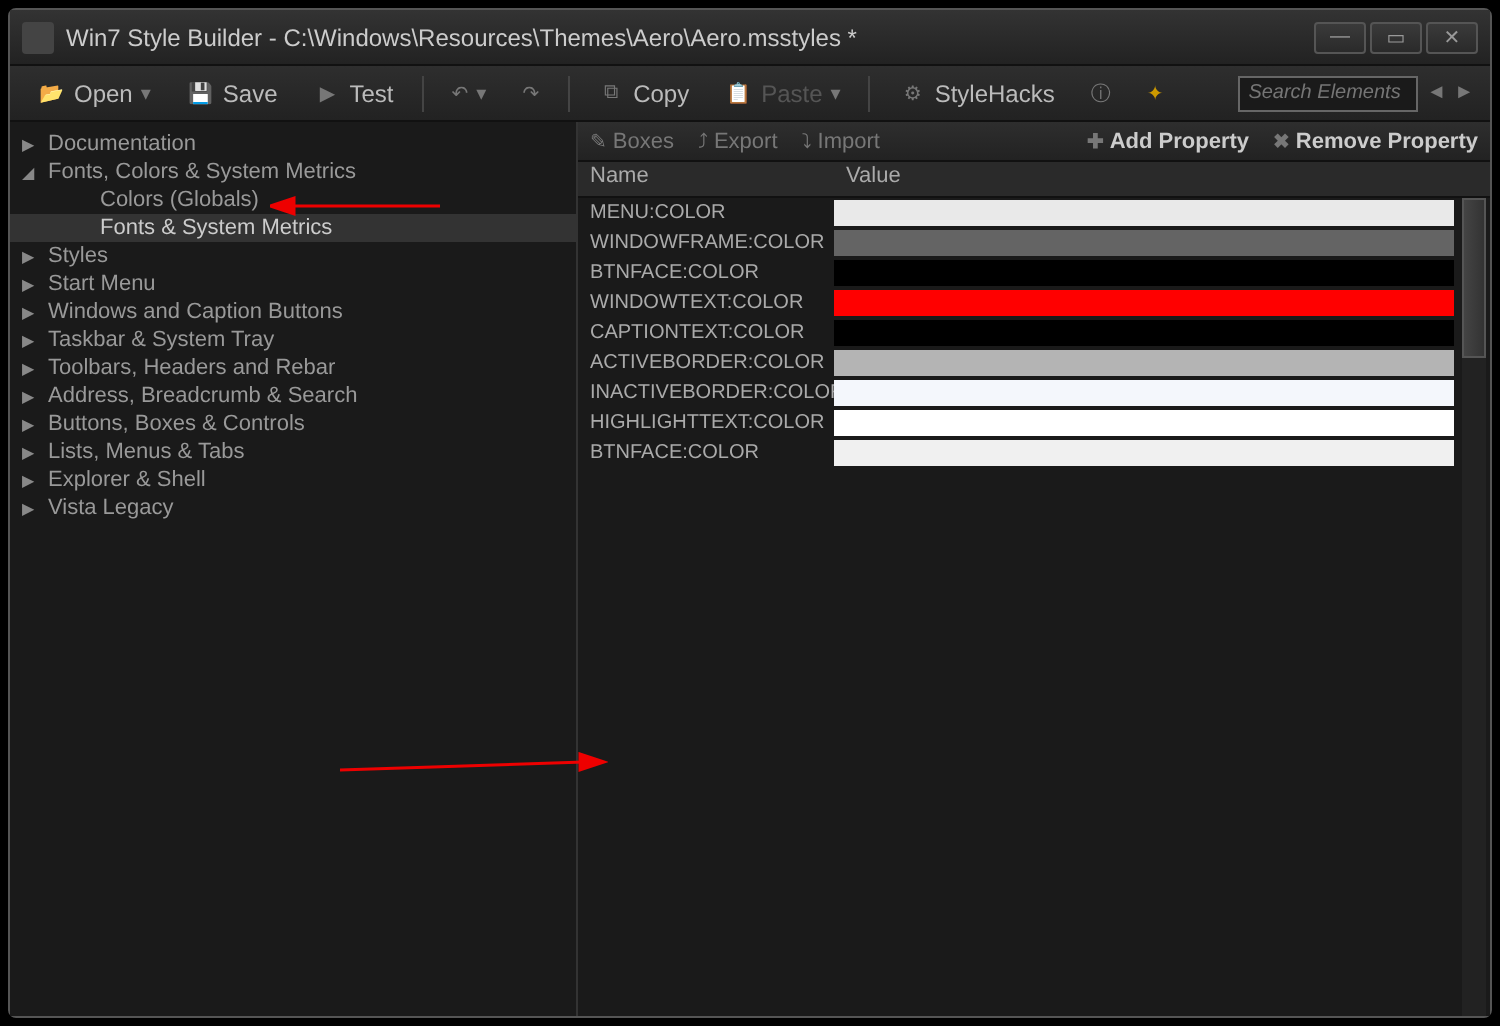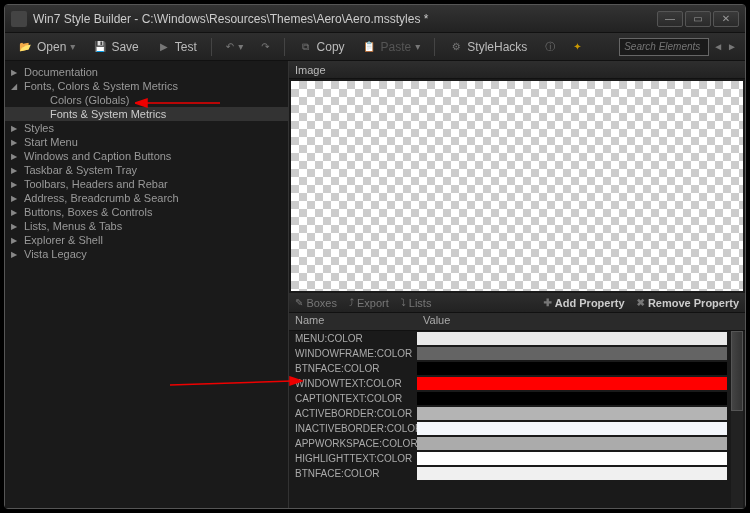--- a/index.html
+++ b/index.html
@@ -171,37 +171,33 @@
           <span class="tree-arrow">▶</span>
           <span>Explorer &amp; Shell</span>
         </div>
         <div class="tree-item lvl1">
           <span class="tree-arrow">▶</span>
           <span>Vista Legacy</span>
         </div>
       </div>
 
     <div class="main">
-      <div class="image-panel">
-        <div class="panel-header">Image</div>
-        <div class="checker"></div>
-      </div>
 
       <div class="props-toolbar">
         <span class="btn">
             <span class="mini-icon">✎</span>
             <span>Boxes</span>
           </span>
         <span class="btn">
             <span class="mini-icon">⤴</span>
             <span>Export</span>
           </span>
         <span class="btn">
             <span class="mini-icon">⤵</span>
-            <span>Lists</span>
+            <span>Import</span>
           </span>
         <div class="right">
           <span class="btn bold">
               <span class="mini-icon">✚</span>
               <span>Add Property</span>
             </span>
           <span class="btn bold">
               <span class="mini-icon">✖</span>
               <span>Remove Property</span>
             </span>
@@ -239,24 +235,20 @@
           </div>
           <div class="prop-row">
             <div class="prop-name">ACTIVEBORDER:COLOR</div>
             <div class="prop-val" style="background: rgb(180, 180, 180);"></div>
           </div>
           <div class="prop-row">
             <div class="prop-name">INACTIVEBORDER:COLOR</div>
             <div class="prop-val" style="background: rgb(244, 247, 252);"></div>
           </div>
           <div class="prop-row">
-            <div class="prop-name">APPWORKSPACE:COLOR</div>
-            <div class="prop-val" style="background: rgb(171, 171, 171);"></div>
-          </div>
-          <div class="prop-row">
             <div class="prop-name">HIGHLIGHTTEXT:COLOR</div>
             <div class="prop-val" style="background: rgb(255, 255, 255);"></div>
           </div>
           <div class="prop-row">
             <div class="prop-name">BTNFACE:COLOR</div>
             <div class="prop-val" style="background: rgb(240, 240, 240);"></div>
           </div>
         </div>
     </div>
   </div>

